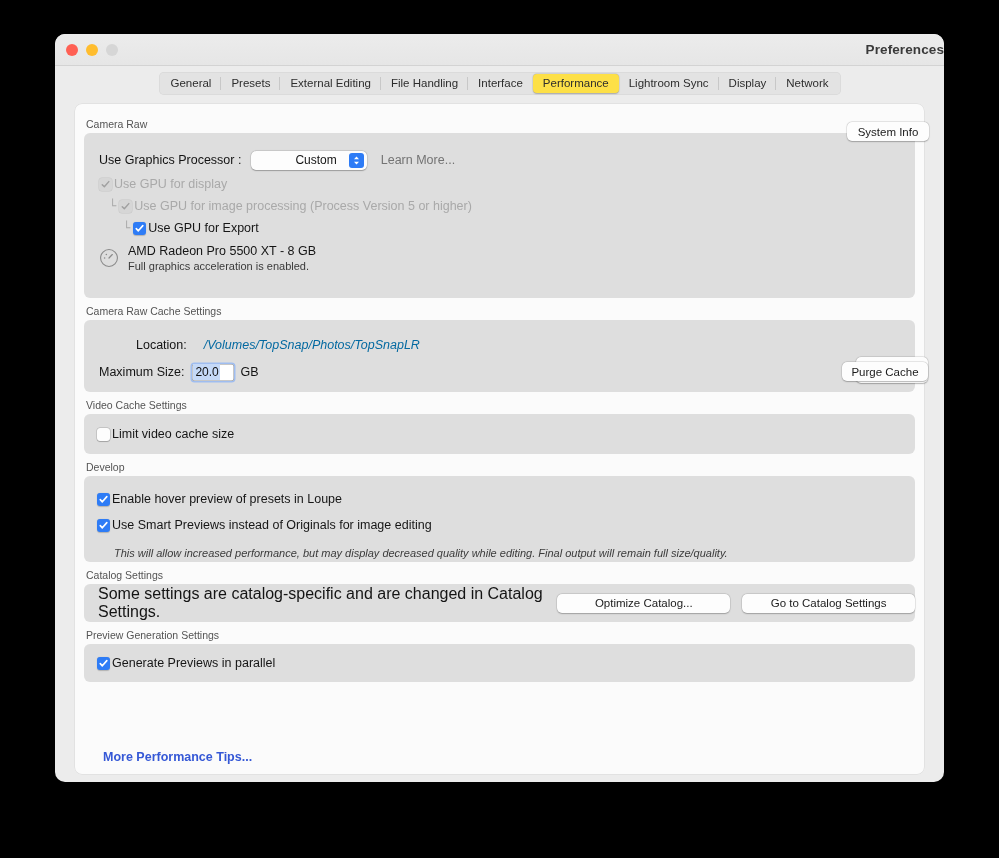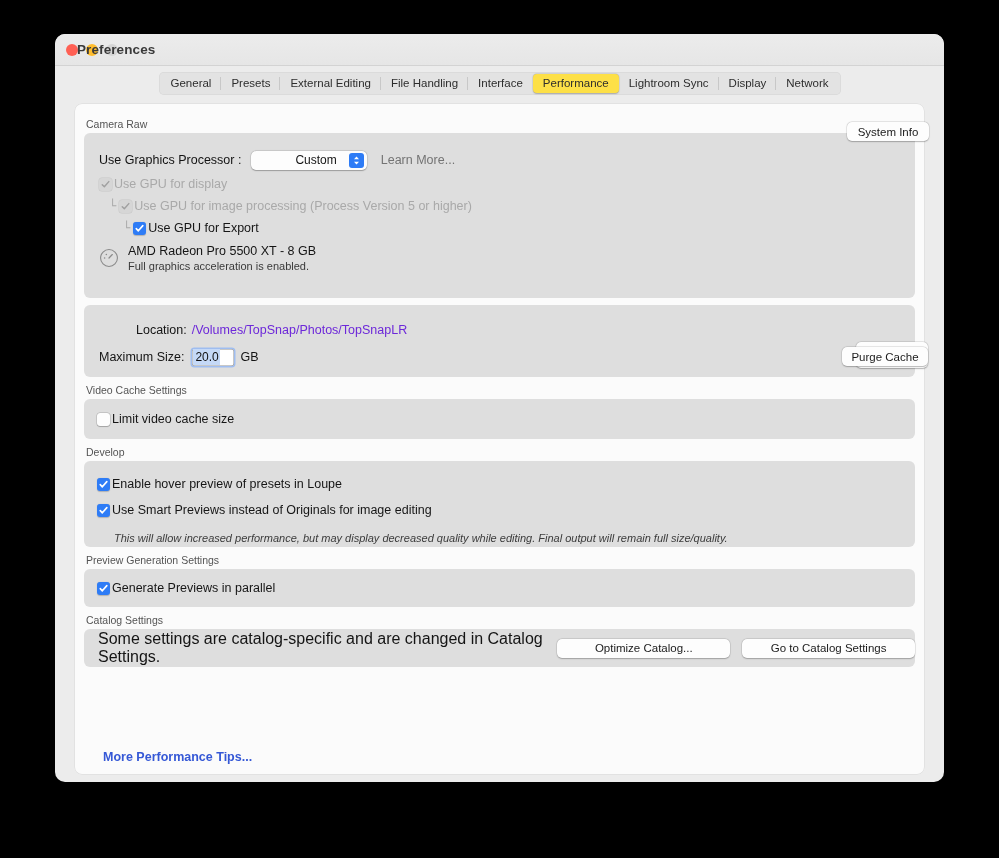--- a/index.html
+++ b/index.html
@@ -36,26 +36,25 @@
   .light {
     width: 12px; height: 12px; border-radius: 50%;
   }
   .light.close  { background: #ff6054; }
   .light.min    { background: #ffbd2e; }
   .light.zoom   { background: #d6d6d6; }
 
   .win-title {
     position: absolute;
     left: 0; right: 0; top: 8px;
-    text-align: left;
+    text-align: right;
     font-size: 13.5px;
     font-weight: bold;
     color: #3a3a3a;
     letter-spacing: 0.1px;
-    padding-left: 22px;
   }
 
   
   .tabbar {
     display: flex;
     justify-content: center;
     align-items: center;
     height: 34px;
     background: #ececec;
   }
@@ -190,21 +189,21 @@
   }
   .gauge { width: 22px; height: 22px; flex: 0 0 auto; }
   .gpu-text { margin-left: 8px; }
   .gpu-name { font-size: 12.5px; color: #141414; }
   .gpu-status { font-size: 11px; color: #3a3a3a; margin-top: 2px; }
 
   
   .panel-cache { height: 72px; padding-top: 12px; }
   .loc-row { padding-left: 52px; height: 26px; }
   .r-label { color: #141414; }
-  .loc-path { margin-left: 5px; color: #6d28d9; }
+  .loc-path { margin-left: 17px; color: #0369a1; font-style: italic; }
   .max-row { padding-left: 15px; height: 28px; }
   .numfield {
     position: relative;
     width: 42px; height: 17px;
     background: #ffffff;
     border-radius: 2.5px;
     margin: 0 6px 0 8px;
     box-shadow: 0 0 0 1.5px #9fbdf0, inset 0 0 0 0.5px #8f8f8f;
     display: flex; align-items: center;
   }
@@ -367,20 +366,21 @@
           </span>
           <span class="gpu-text">
             <div class="gpu-name">AMD Radeon Pro 5500 XT - 8 GB</div>
             <div class="gpu-status">Full graphics acceleration is enabled.</div>
           </span>
         </div>
       </div>
     </div>
 
     <div class="group">
+      <div class="group-title">Camera Raw Cache Settings</div>
       <div class="panel panel-cache">
         <div class="btn btn-choose">Choose...</div>
         <div class="btn btn-purge">Purge Cache</div>
 
         <div class="row loc-row">
           <span class="r-label">Location:</span>
           <span class="loc-path">/Volumes/TopSnap/Photos/TopSnapLR</span>
         </div>
 
         <div class="row max-row">
@@ -420,37 +420,37 @@
                 <path d="M1.4 5.2 L3.7 7.6 L8.7 1.8" stroke="#ffffff" stroke-width="1.8" fill="none" stroke-linecap="round" stroke-linejoin="round"></path>
               </svg>
           </span>
           <span class="cb-label">Use Smart Previews instead of Originals for image editing</span>
         </div>
         <div class="helptext">This will allow increased performance, but may display decreased quality while editing. Final output will remain full size/quality.</div>
       </div>
     </div>
 
     <div class="group">
-      <div class="group-title">Preview Generation Settings</div>
-      <div class="panel panel-preview">
-        <div class="row">
-          <span class="cb">
-            <svg width="9" height="9" viewBox="0 0 10 10">
-                <path d="M1.4 5.2 L3.7 7.6 L8.7 1.8" stroke="#ffffff" stroke-width="1.8" fill="none" stroke-linecap="round" stroke-linejoin="round"></path>
-              </svg>
-          </span>
-          <span class="cb-label">Generate Previews in parallel</span>
-        </div>
-      </div>
-    </div>
-
-    <div class="group">
       <div class="group-title">Catalog Settings</div>
       <div class="panel panel-catalog">
         <span class="catalog-text">Some settings are catalog-specific and are changed in Catalog Settings.</span>
         <span class="btn btn-optimize">Optimize Catalog...</span>
         <span class="btn btn-gotocat">Go to Catalog Settings</span>
       </div>
     </div>
 
+    <div class="group">
+      <div class="group-title">Preview Generation Settings</div>
+      <div class="panel panel-preview">
+        <div class="row">
+          <span class="cb">
+            <svg width="9" height="9" viewBox="0 0 10 10">
+                <path d="M1.4 5.2 L3.7 7.6 L8.7 1.8" stroke="#ffffff" stroke-width="1.8" fill="none" stroke-linecap="round" stroke-linejoin="round"></path>
+              </svg>
+          </span>
+          <span class="cb-label">Generate Previews in parallel</span>
+        </div>
+      </div>
+    </div>
+
     <div class="footer-link">More Performance Tips...</div>
   </div>
 </div>
 
 </body></html>

